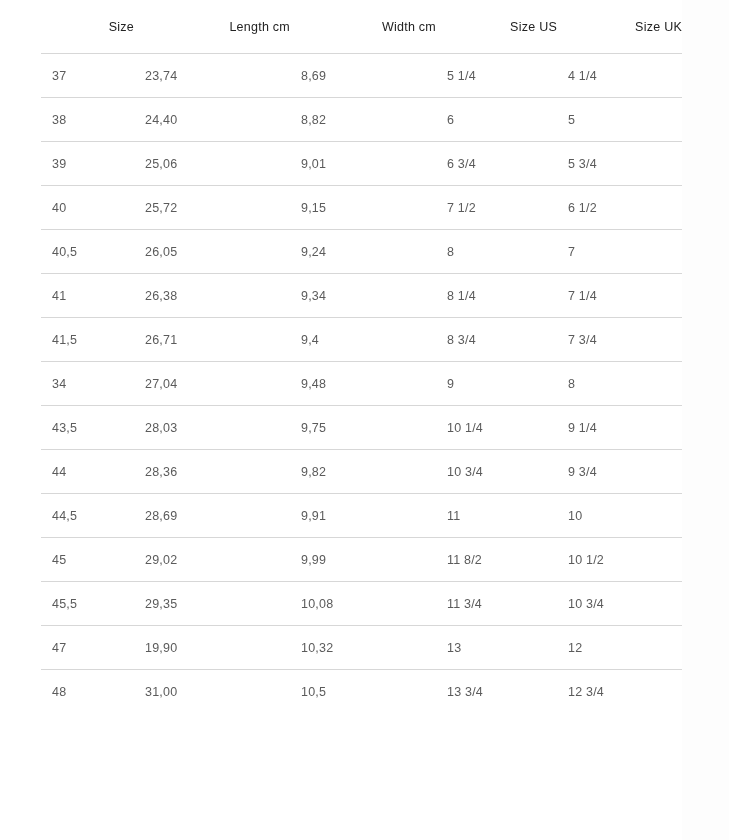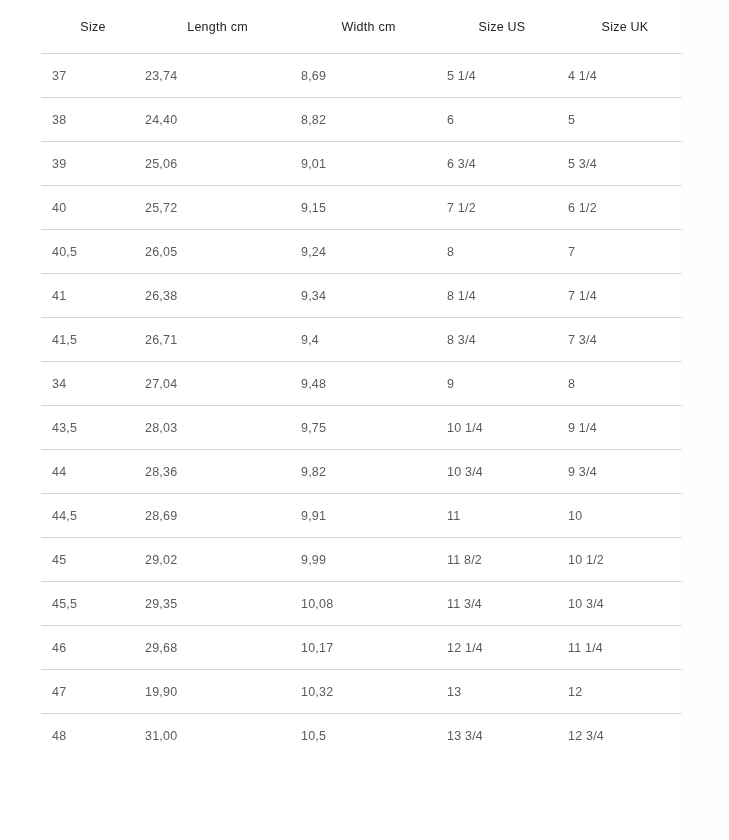--- a/index.html
+++ b/index.html
@@ -32,21 +32,21 @@
     border-collapse: collapse;
     table-layout: fixed;
   }
   table.size-table col.c0 { width: 93px; }
   table.size-table col.c1 { width: 156px; }
   table.size-table col.c2 { width: 146px; }
   table.size-table col.c3 { width: 121px; }
   table.size-table col.c4 { width: 125px; }
 
   table.size-table th {
-    text-align: center;
+    text-align: right;
     font-weight: 400;
     font-size: 12.5px;
     color: #232323;
     letter-spacing: 0.25px;
     padding: 0 0 0 11px;
     height: 53px;
     vertical-align: middle;
     border-bottom: 1px solid #d7d7d7;
     white-space: nowrap;
   }
@@ -173,27 +173,20 @@
           <td>10 1/2</td>
         </tr>
         <tr>
           <td>45,5</td>
           <td>29,35</td>
           <td>10,08</td>
           <td>11 3/4</td>
           <td>10 3/4</td>
         </tr>
         <tr>
-          <td>46</td>
-          <td>29,68</td>
-          <td>10,17</td>
-          <td>12 1/4</td>
-          <td>11 1/4</td>
-        </tr>
-        <tr>
           <td>47</td>
           <td>19,90</td>
           <td>10,32</td>
           <td>13</td>
           <td>12</td>
         </tr>
         <tr>
           <td>48</td>
           <td>31,00</td>
           <td>10,5</td>

